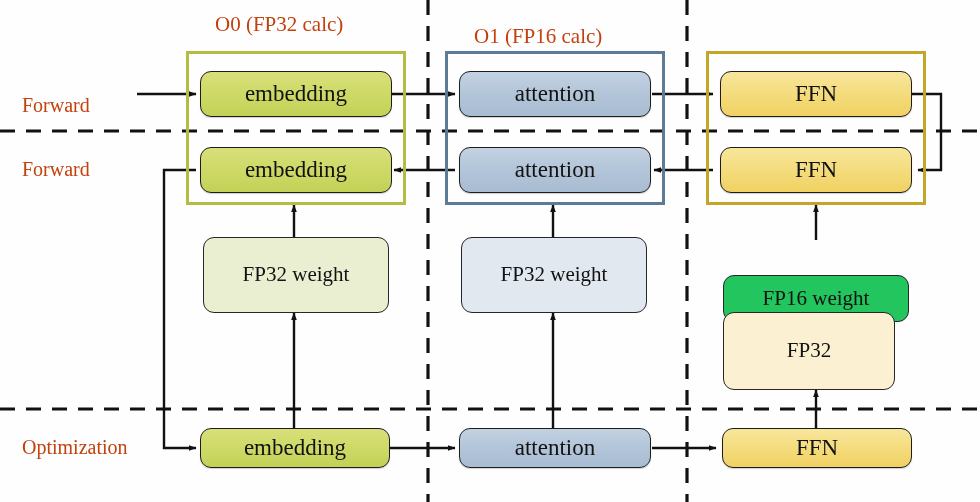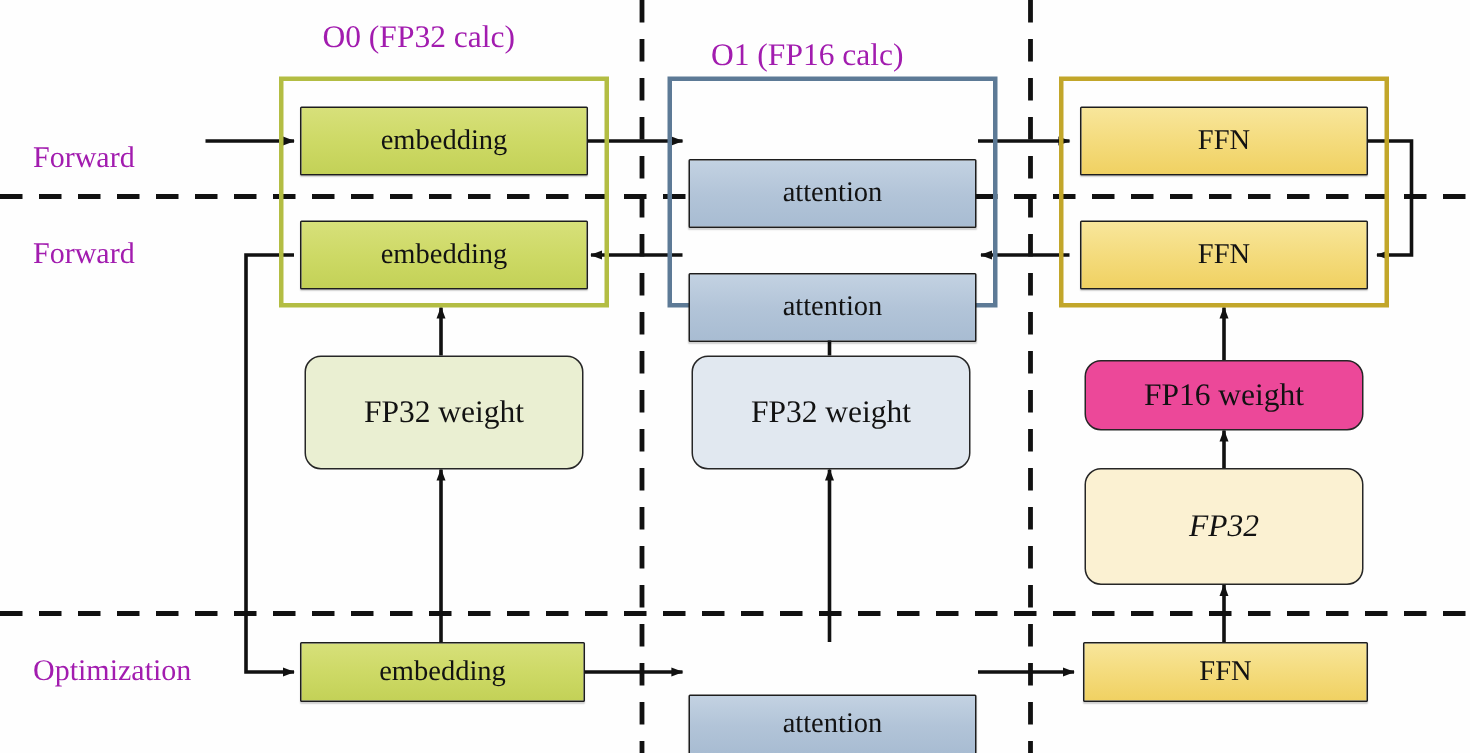--- a/index.html
+++ b/index.html
@@ -19,63 +19,62 @@
     display:flex;align-items:center;justify-content:center;
     text-align:center;
     box-sizing:border-box;
     color:#121212;
     line-height:1.12;
     z-index:5;
   }
 
   
   .op{
-    border-radius:1px;
+    border-radius:11px;
     border:1.6px solid #1d1d1d;
-    font-size:19px;
+    font-size:23px;
     box-shadow:0 1px 1px rgba(0,0,0,.18);
   }
   .op-embedding{
     background:linear-gradient(180deg,#d7e07a 0%,#cdd965 52%,#c3d157 100%);
   }
   .op-attention{
     background:linear-gradient(180deg,#c3d2e2 0%,#b2c4d8 52%,#a8bcd2 100%);
-    margin-top:35px;
   }
   .op-ffn{
     background:linear-gradient(180deg,#f8e69b 0%,#f4db7c 52%,#f0d162 100%);
   }
 
   
   .wt{
     border-radius:11px;
     border:1.5px solid #262626;
     font-size:21px;
   }
   .wt-green{background:#eaefd2;}
   .wt-blue{background:#e1e8f0;}
-  .wt-yellow{background:#ec4899;}
+  .wt-yellow{background:#22c55e;margin-top:35px;}
   .wt-yellow2{background:#fbf1d2;}
 
   
   .group{
     position:absolute;
     box-sizing:border-box;
     background:transparent;
     z-index:2;
   }
   .group-o0{border:3px solid #b3bd43;}
   .group-o1{border:3px solid #5d7a96;}
   .group-o2{border:3px solid #c2a62a;}
 
   
   .txt{
     position:absolute;
     font-size:21px;
-    color:#a21caf;
+    color:#c2410c;
     white-space:nowrap;
     z-index:6;
   }
   .group-title{font-size:21px;}
   .row-label{font-size:20px;}
   .stack{display:flex;flex-direction:column;justify-content:center;}
   .stack > span{display:block;}
 </style>
 </head>
 <body>
@@ -158,21 +157,21 @@
   <div class="node op op-embedding" style="left:200px;top:147px;width:192px;height:46px;">embedding</div>
   <div class="node op op-attention" style="left:459px;top:147px;width:192px;height:46px;">attention</div>
   <div class="node op op-ffn" style="left:720px;top:147px;width:192px;height:46px;">FFN</div>
 
   <div class="node wt wt-green" style="left:203px;top:237px;width:186px;height:76px;">FP32 weight</div>
 
   <div class="node wt wt-blue" style="left:461px;top:237px;width:186px;height:76px;">FP32 weight</div>
 
   <div class="node wt wt-yellow" style="left:723px;top:240px;width:186px;height:47px;">FP16 weight</div>
 
-  <div class="node wt wt-yellow2 stack" style="left:723px;top:312px;width:186px;height:78px;font-style:italic;">
+  <div class="node wt wt-yellow2 stack" style="left:723px;top:312px;width:172px;height:78px;">
     <span>FP32</span>
   </div>
 
   <div class="node op op-embedding" style="left:200px;top:428px;width:190px;height:40px;">embedding</div>
   <div class="node op op-attention" style="left:459px;top:428px;width:192px;height:40px;">attention</div>
   <div class="node op op-ffn" style="left:722px;top:428px;width:190px;height:40px;">FFN</div>
 
 </div>
 
 </body></html>

